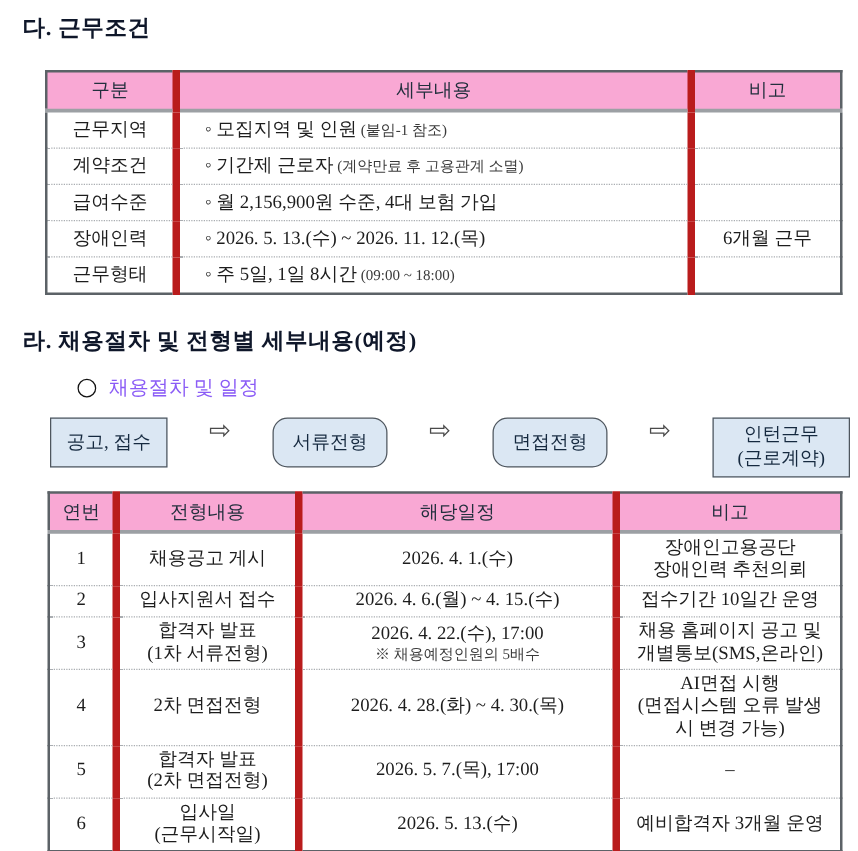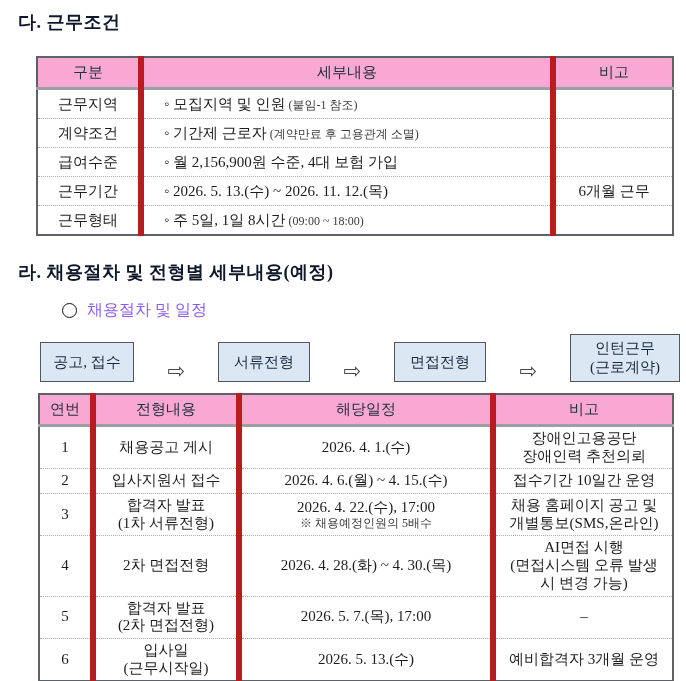--- a/index.html
+++ b/index.html
@@ -47,29 +47,29 @@
     display:flex;align-items:center;
   }
   .circle{
     display:inline-block;width:13px;height:13px;border:1.6px solid #111;
     border-radius:50%;margin-right:10px;flex:0 0 auto;
   }
 
   
   .flow{
     margin:13px 0 0 24px;width:640px;
-    display:flex;align-items:flex-end;justify-content:space-between;
+    display:flex;align-items:flex-start;justify-content:space-between;
   }
   .fbox{
     background:#dbe7f3;border:1px solid #4e565e;color:#15293f;
     min-height:36px;display:flex;align-items:center;justify-content:center;
     font-size:15px;text-align:center;line-height:1.25;padding:1px 6px;
   }
   .fbox-1{width:80px;}
-  .fbox-2,.fbox-3{width:78px;}
+  .fbox-2,.fbox-3{width:78px;border-radius:12px;}
   .fbox-4{width:96px;min-height:44px;border-width:1.5px;}
   .arrow{
     font-family:"DejaVu Sans",sans-serif;font-size:21px;color:#4a4a4a;
     line-height:1;
   }
 </style>
 </head>
 <body>
 
 <div class="page">
@@ -99,21 +99,21 @@
         <td class="c">계약조건</td>
         <td class="detail"><span>◦ 기간제 근로자</span><span class="small">(계약만료 후 고용관계 소멸)</span></td>
         <td class="c"></td>
       </tr>
       <tr>
         <td class="c">급여수준</td>
         <td class="detail"><span>◦ 월 2,156,900원 수준, 4대 보험 가입</span></td>
         <td class="c"></td>
       </tr>
       <tr>
-        <td class="c">근무기간</td>
+        <td class="c">장애인력</td>
         <td class="detail"><span>◦ 2026. 5. 13.(수) ~ 2026. 11. 12.(목)</span></td>
         <td class="c">6개월 근무</td>
       </tr>
       <tr>
         <td class="c">근무형태</td>
         <td class="detail"><span>◦ 주 5일, 1일 8시간</span><span class="small">(09:00 ~ 18:00)</span></td>
         <td class="c"></td>
       </tr>
     </tbody>
   </table>

